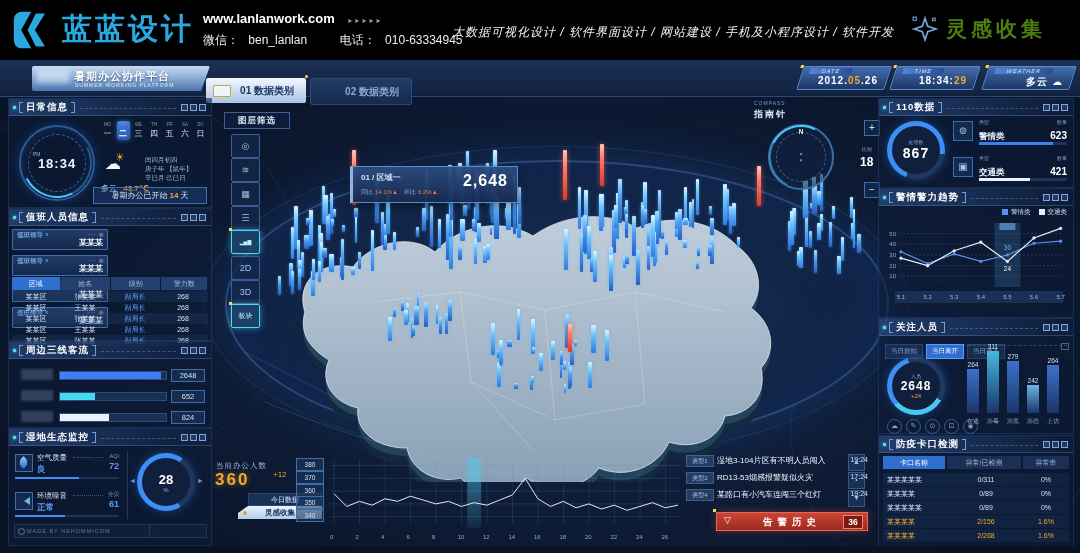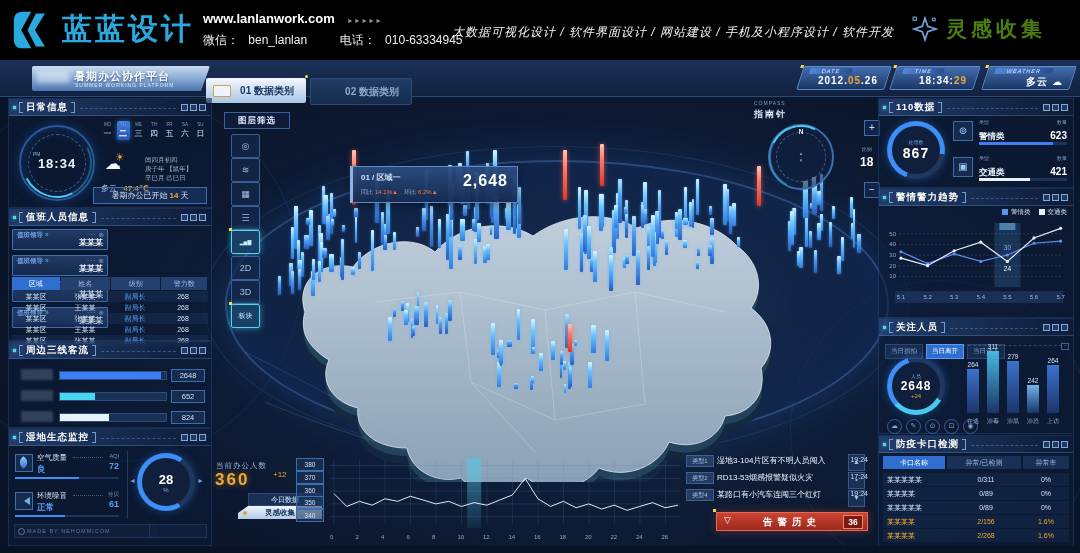--- a/index.html
+++ b/index.html
@@ -642,21 +642,21 @@
           <span class="we">SU</span>
           <span class="wcns">日</span>
         </div>
       </div>
     <div id="wicon">
       <span class="sun">☀</span>
       <span class="cloudg">☁</span>
     </div>
     <div id="wcond">
       <span class="w">多云</span>
-      <span class="o">47.4℃</span>
+      <span class="o">43.7℃</span>
     </div>
     <div id="lunar">
         <div>闰四月初四</div>
         <div>庚子年 【鼠年】</div>
         <div>辛巳月 己巳日</div>
       </div>
     <div id="notice"><span class="w">暑期办公已开始</span><span class="o">14</span><span class="w">天</span></div>
   </div>
 
   <div class="panel" id="pB" style="left:8px;top:148px;width:202px;height:131px">

